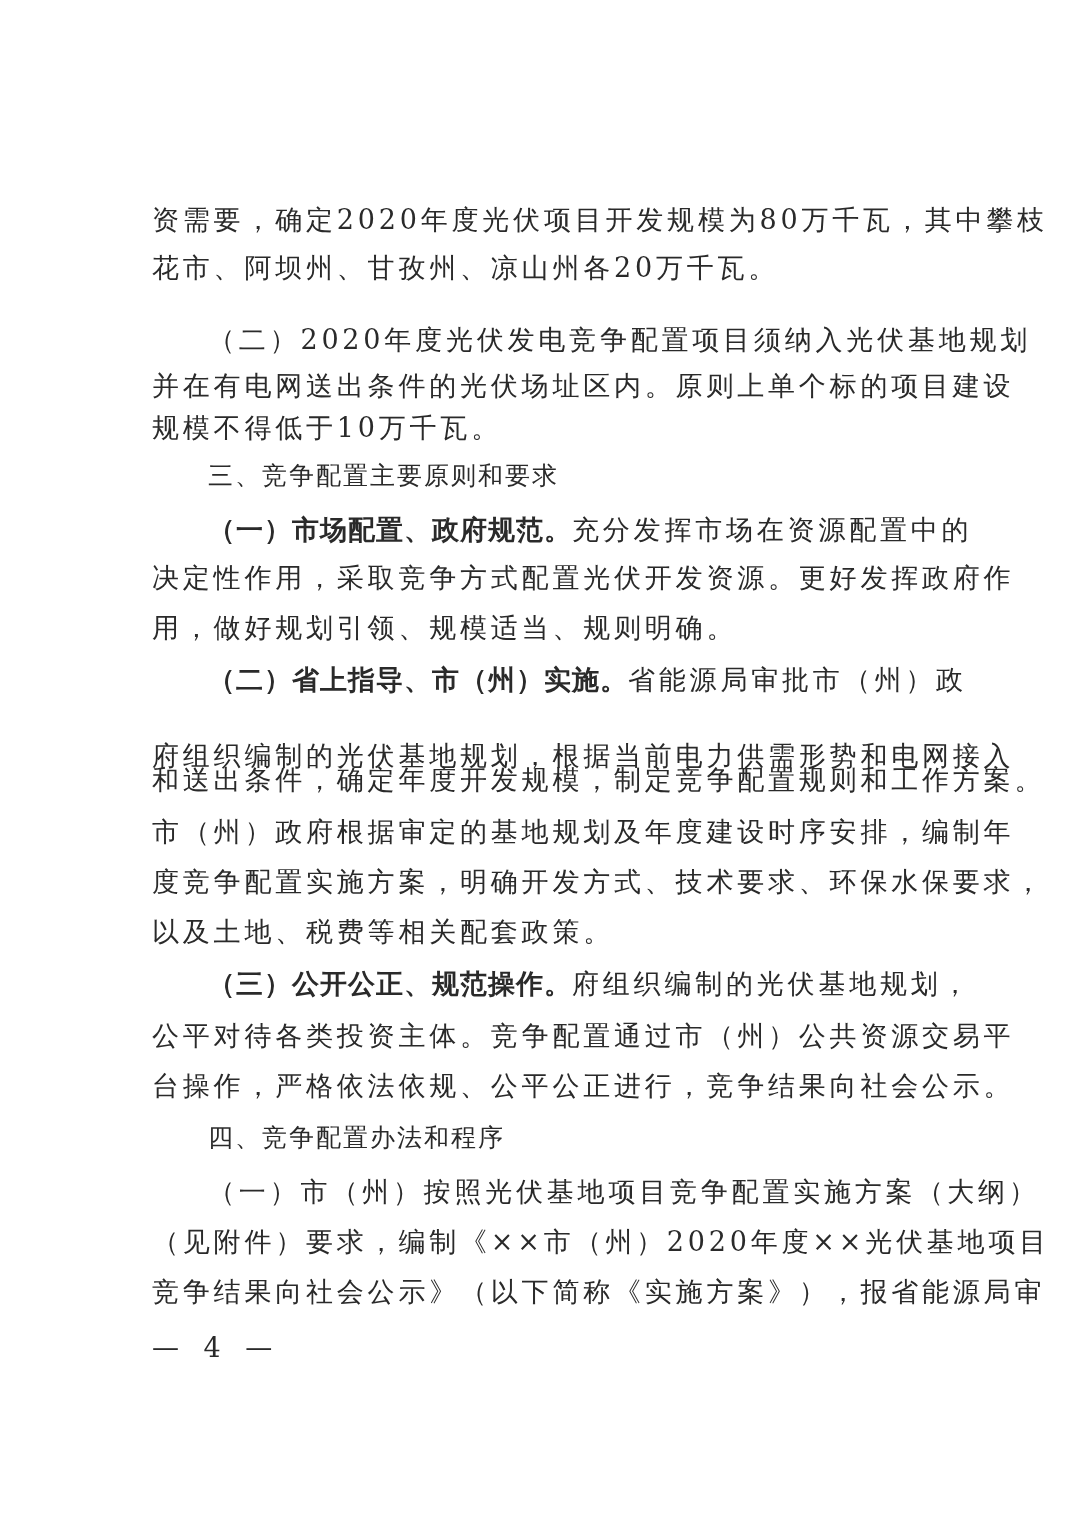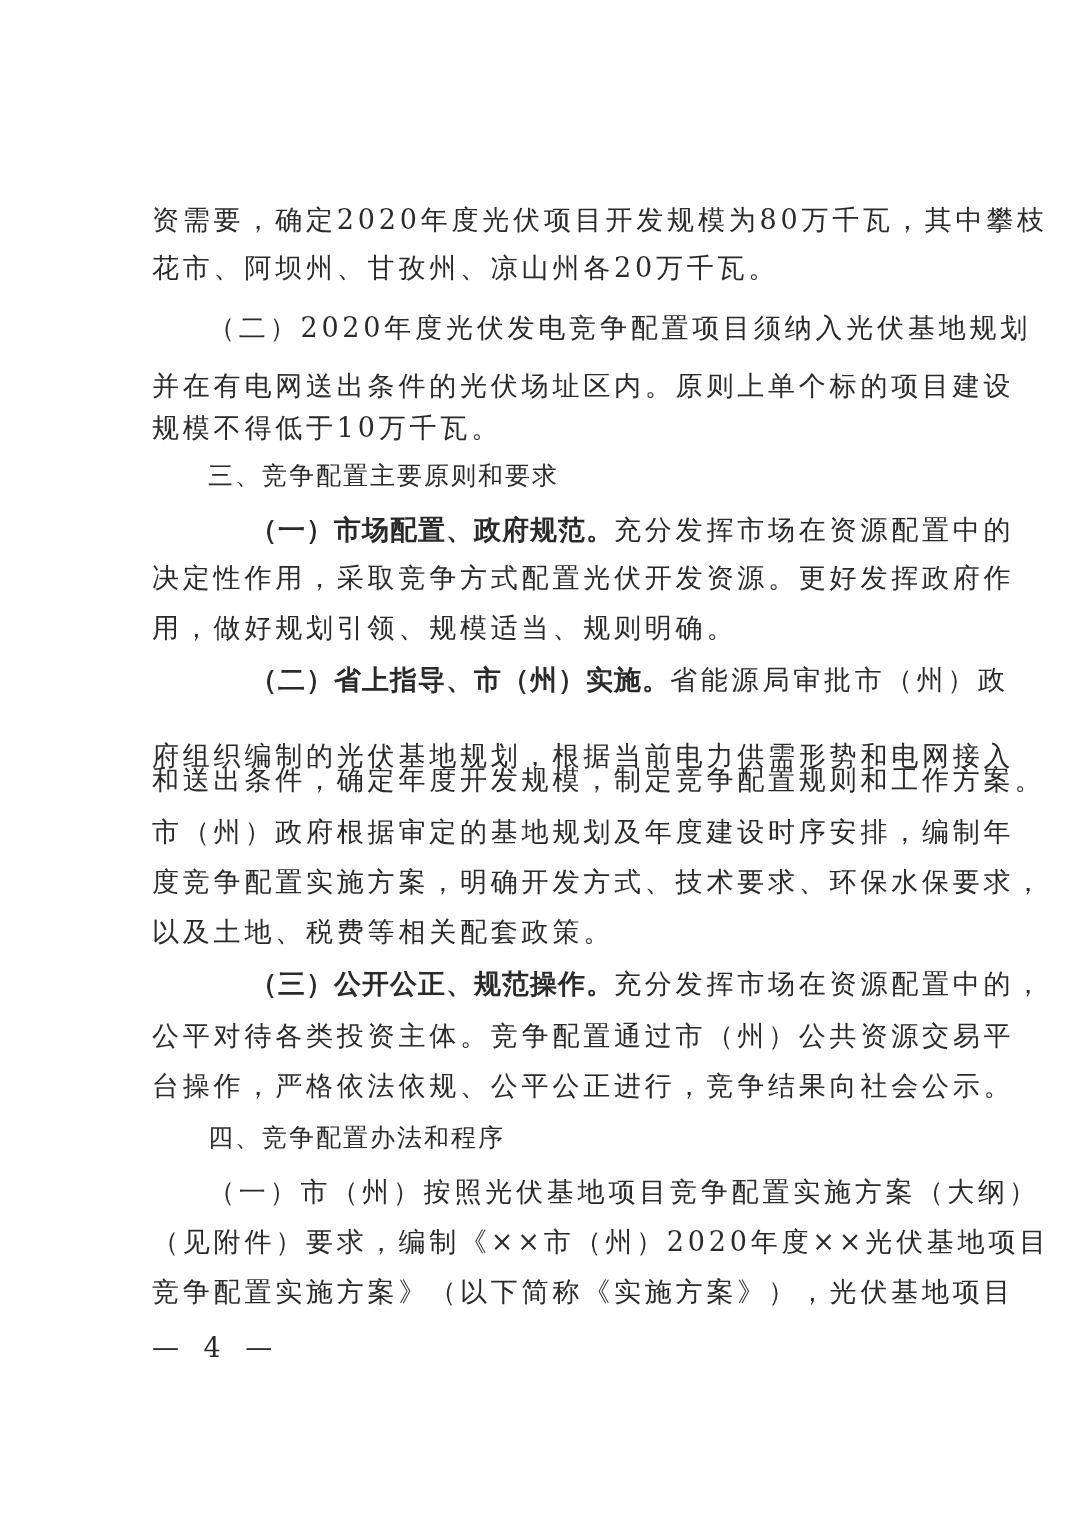--- a/index.html
+++ b/index.html
@@ -38,40 +38,39 @@
   .heading {
     font-family: "DejaVu Sans", "Liberation Sans", sans-serif;
     font-size: 25px;
     letter-spacing: 2px;
     text-align-last: left;
   }
   .bold {
     font-family: "DejaVu Sans", "Liberation Sans", sans-serif;
     font-weight: bold;
     letter-spacing: 1px;
-    margin-left: 42px;
   }
   .page-number {
     position: absolute;
     left: 152px;
     top: 1328px;
     font-size: 27px;
     line-height: 40px;
     letter-spacing: 8px;
   }
 </style>
 </head>
 <body>
 
 <div class="page">
 
   <div class="line" style="top:200px">资需要，确定2020年度光伏项目开发规模为80万千瓦，其中攀枝</div>
   <div class="line short" style="top:248px">花市、阿坝州、甘孜州、凉山州各20万千瓦。</div>
 
-  <div class="line indent" style="top:308px">（二）2020年度光伏发电竞争配置项目须纳入光伏基地规划</div>
+  <div class="line indent" style="top:320px">（二）2020年度光伏发电竞争配置项目须纳入光伏基地规划</div>
   <div class="line" style="top:366px">并在有电网送出条件的光伏场址区内。原则上单个标的项目建设</div>
   <div class="line short" style="top:408px">规模不得低于10万千瓦。</div>
 
   <div class="line indent heading" style="top:456px">三、竞争配置主要原则和要求</div>
 
   <div class="line indent" style="top:510px">
     <span class="bold">（一）市场配置、政府规范。</span><span>充分发挥市场在资源配置中的</span>
   </div>
   <div class="line" style="top:558px">决定性作用，采取竞争方式配置光伏开发资源。更好发挥政府作</div>
   <div class="line short" style="top:608px">用，做好规划引领、规模适当、规则明确。</div>
@@ -79,25 +78,25 @@
   <div class="line indent" style="top:660px">
     <span class="bold">（二）省上指导、市（州）实施。</span><span>省能源局审批市（州）政</span>
   </div>
   <div class="line" style="top:736px">府组织编制的光伏基地规划，根据当前电力供需形势和电网接入</div>
   <div class="line" style="top:760px">和送出条件，确定年度开发规模，制定竞争配置规则和工作方案。</div>
   <div class="line" style="top:812px">市（州）政府根据审定的基地规划及年度建设时序安排，编制年</div>
   <div class="line" style="top:862px">度竞争配置实施方案，明确开发方式、技术要求、环保水保要求，</div>
   <div class="line short" style="top:912px">以及土地、税费等相关配套政策。</div>
 
   <div class="line indent" style="top:964px">
-    <span class="bold">（三）公开公正、规范操作。</span><span>充分发挥市场在资源配置中的，</span>
+    <span class="bold">（三）公开公正、规范操作。</span><span>府组织编制的光伏基地规划，</span>
   </div>
   <div class="line" style="top:1016px">公平对待各类投资主体。竞争配置通过市（州）公共资源交易平</div>
   <div class="line" style="top:1066px">台操作，严格依法依规、公平公正进行，竞争结果向社会公示。</div>
 
   <div class="line indent" style="top:1172px">（一）市（州）按照光伏基地项目竞争配置实施方案（大纲）</div>
 
   <div class="line indent heading" style="top:1118px">四、竞争配置办法和程序</div>
   <div class="line" style="top:1222px">（见附件）要求，编制《××市（州）2020年度××光伏基地项目</div>
-  <div class="line" style="top:1272px">竞争配置实施方案》（以下简称《实施方案》），光伏基地项目</div>
+  <div class="line" style="top:1272px">竞争结果向社会公示》（以下简称《实施方案》），报省能源局审</div>
 
   <div class="page-number">— 4 —</div>
 </div>
 
 </body></html>

